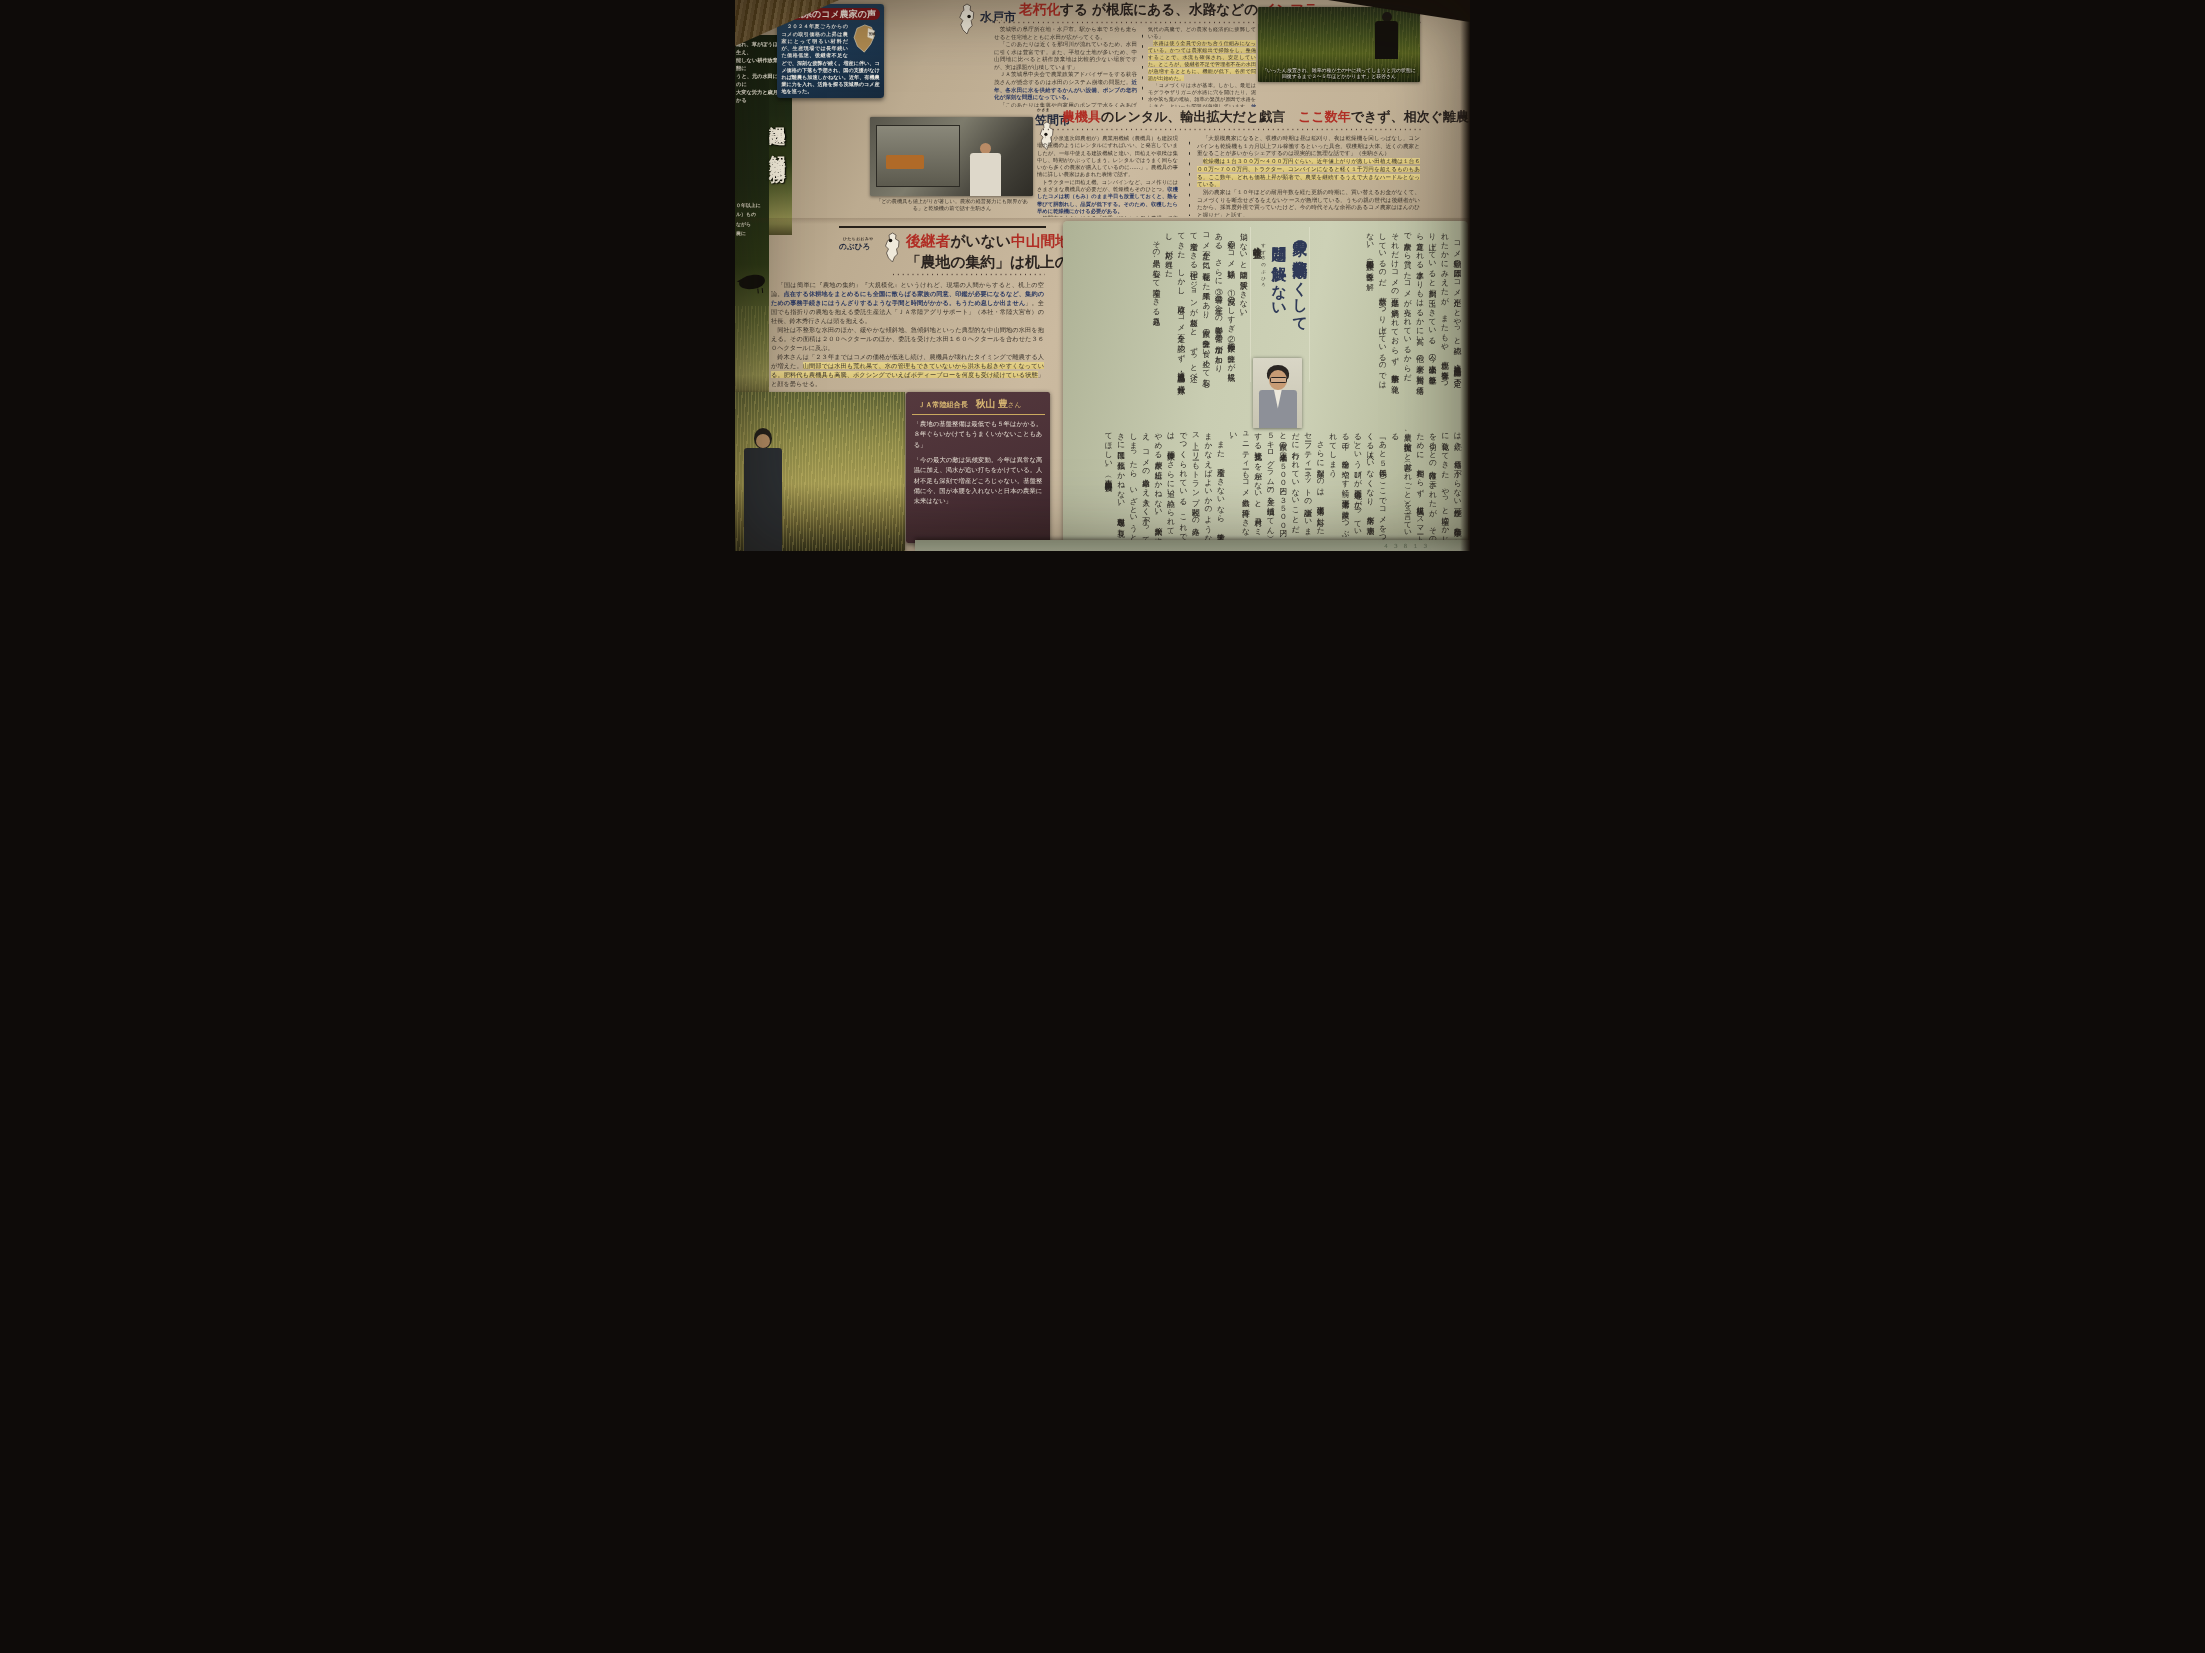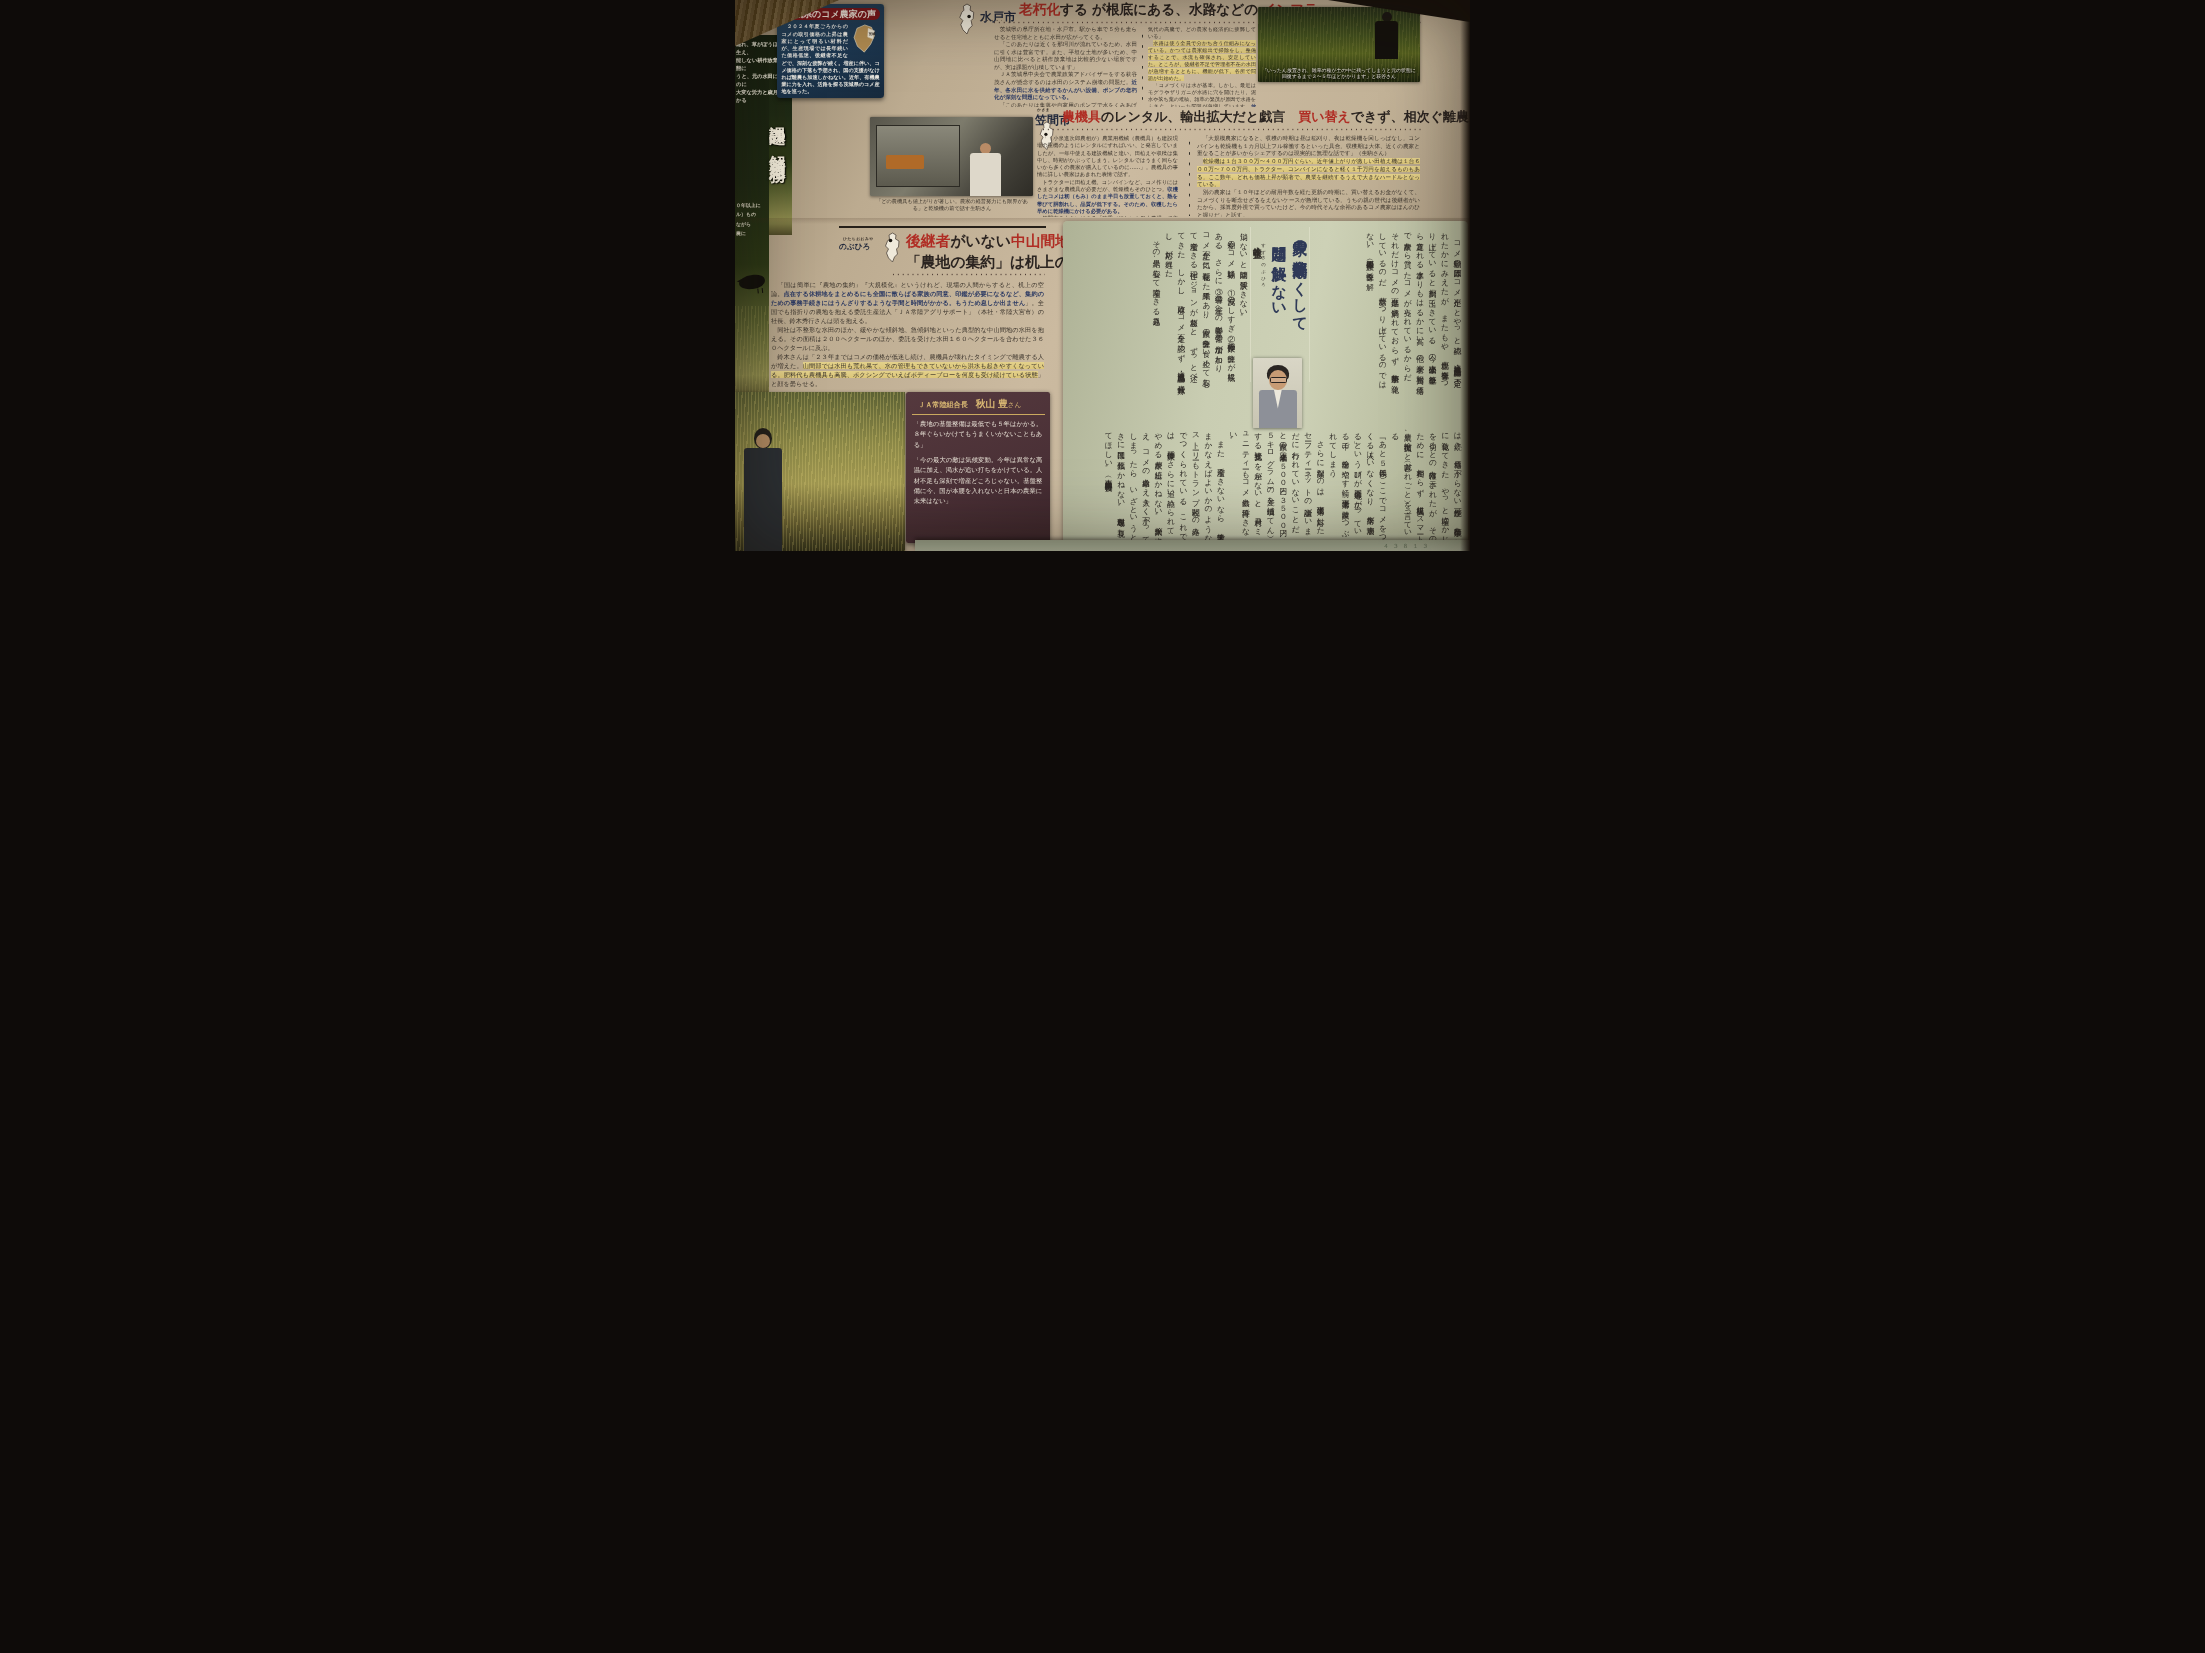--- a/index.html
+++ b/index.html
@@ -190,21 +190,21 @@
   <div class="abs furi" style="left:302px;top:107px;">かさま</div>
   <div class="abs citylabel" style="left:300px;top:112px;">笠間市</div>
   <div class="abs mapicon" style="left:302px;top:121px;width:21px;height:29.5px;">
     <svg viewBox="0 0 40 62" width="19.7" height="29.5">
       <path d="M20 2 L27 6 L26 14 L33 18 L32 30 L28 34 L30 44 L24 50 L20 60 L12 52 L8 42 L12 34 L6 28 L10 18 L14 14 L13 6 Z" fill="#efe9da" stroke="#4a4038" stroke-width="1.5"></path>
       <circle cx="18" cy="28" r="3.4" fill="#191510"></circle>
     </svg>
   </div>
   <div class="abs hl-row" style="left:327px;top:108px;font-size:13px;">
     
-  <span class="hseg red">農機具</span><span class="hseg">のレンタル、輸出拡大だと戯言　</span><span class="hseg red">買い替え</span><span class="hseg">できず、相次ぐ離農</span></div>
+  <span class="hseg red">農機具</span><span class="hseg">のレンタル、輸出拡大だと戯言　</span><span class="hseg red">ここ数年</span><span class="hseg">できず、相次ぐ離農</span></div>
   <div class="abs dotrule" style="left:306px;top:128px;width:381px;"></div>
 
   <div class="abs photo p-kasama" style="left:135px;top:117px;width:163px;height:79px;">
     <div class="abs" style="left:5.5px;top:7.7px;width:82px;height:60px;border:1.6px solid #2c2a24;background:linear-gradient(180deg,#8a887a,#5c5a4e);"></div>
     <div class="abs" style="left:16.4px;top:38px;width:38px;height:14.2px;background:#b06a28;border-radius:1.6px;"></div>
     <div class="figure-head" style="right:42px;top:26px;width:11px;height:11px;background:#b98b66;"></div>
     <div class="figure-body" style="right:32px;top:36px;width:31px;height:44px;background:#ded8ca;"></div>
   </div>
   <div class="abs smallcap" style="left:137px;top:198px;width:160px;">「どの農機具も値上がりが著しい。農家の経営努力にも限界がある」と乾燥機の前で話す生駒さん</div>
 

